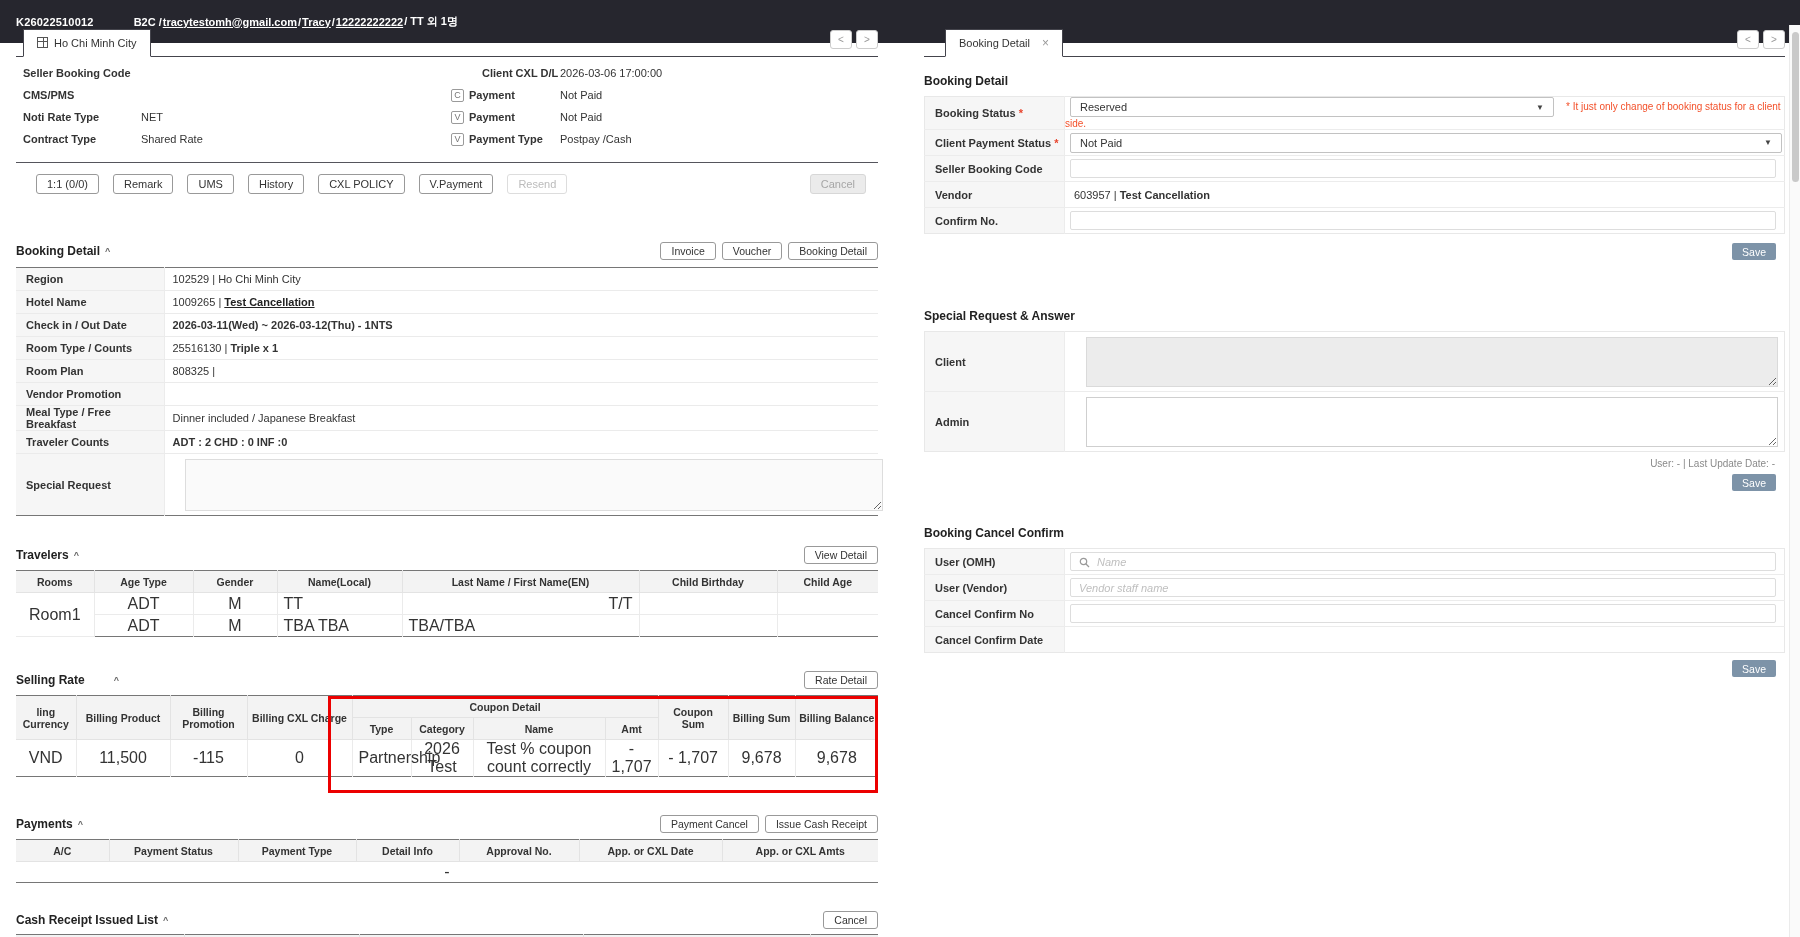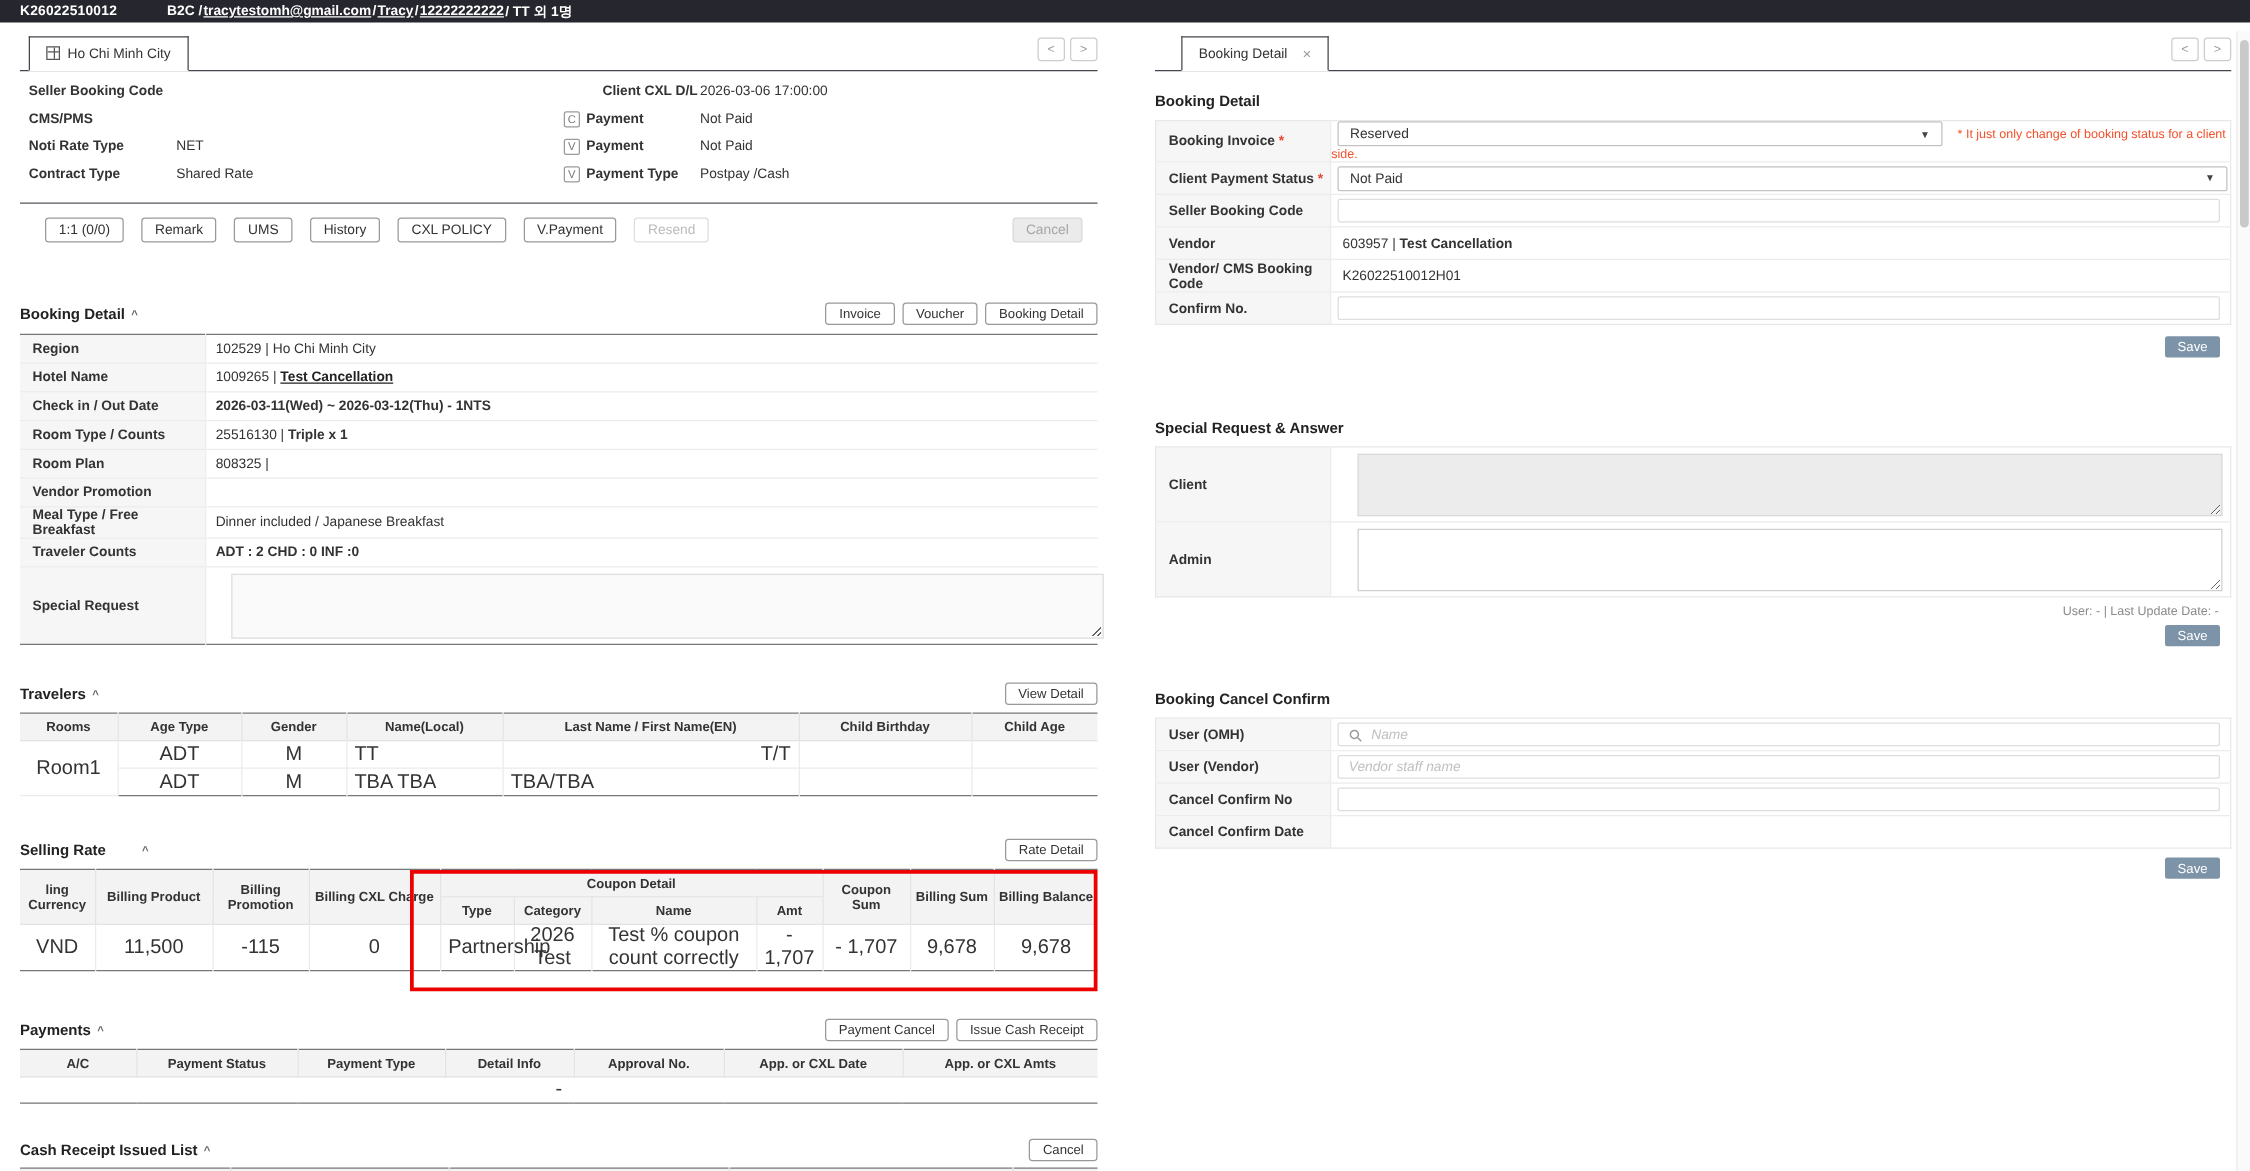--- a/index.html
+++ b/index.html
@@ -1,20 +1,20 @@
 <!DOCTYPE html>
 <html><head>
 <meta charset="utf-8">
 <style>
   * { margin:0; padding:0; box-sizing:border-box; }
   html,body { width:1800px; height:937px; overflow:hidden; background:#fff;
     font-family:"Liberation Sans", sans-serif; font-size:11px; color:#333; }
 
   
-  .topbar { height:18px; background:#26262e; color:#fff; display:flex; align-items:center;
+  .topbar { height:43px; background:#26262e; color:#fff; display:flex; align-items:center;
     padding:0 16px; font-size:11px; }
   .tb-code { font-weight:bold; letter-spacing:.2px; }
   .tb-crumb { display:flex; align-items:center; gap:1px; margin-left:40px; font-weight:bold; }
   .tb-crumb a { color:#fff; text-decoration:underline; cursor:pointer; }
 
   
   .panel { position:absolute; top:28px; }
   .left-panel { left:16px; width:862px; }
   .right-panel { left:924px; width:861px; }
 
@@ -444,21 +444,21 @@
       <span class="pbtn">&lt;</span>
       <span class="pbtn">&gt;</span>
     </div>
   </div>
 
   <div class="r-title">Booking Detail</div>
 
   <table class="form">
     <tbody>
         <tr>
-      <td class="lblc"><span>Booking Invoice</span><span class="req">*</span></td>
+      <td class="lblc"><span>Booking Status</span><span class="req">*</span></td>
       <td>
         <span class="selectbox w-status">
               <span>Reserved</span>
               <span class="sel-arrow">▼</span>
             </span>
         <span class="note">* It just only change of booking status for a client side.</span>
       </td>
     </tr>
     <tr>
       <td class="lblc"><span>Client Payment Status</span><span class="req">*</span></td>
@@ -467,24 +467,20 @@
               <span class="sel-arrow">▼</span>
             </span></td>
     </tr>
     <tr>
       <td class="lblc">Seller Booking Code</td>
       <td><input class="tinput" value="" style=""></td>
     </tr>
     <tr>
       <td class="lblc">Vendor</td>
       <td class="valpad"><span>603957 | </span><span class="b">Test Cancellation</span></td>
-    </tr>
-    <tr>
-      <td class="lblc">Vendor/ CMS Booking Code</td>
-      <td class="valpad">K26022510012H01</td>
     </tr>
     <tr>
       <td class="lblc">Confirm No.</td>
       <td><input class="tinput" value="" style=""></td>
     </tr>
   </tbody>
     </table>
 
   <div class="save-row m1">
       <button class="save">Save</button>

